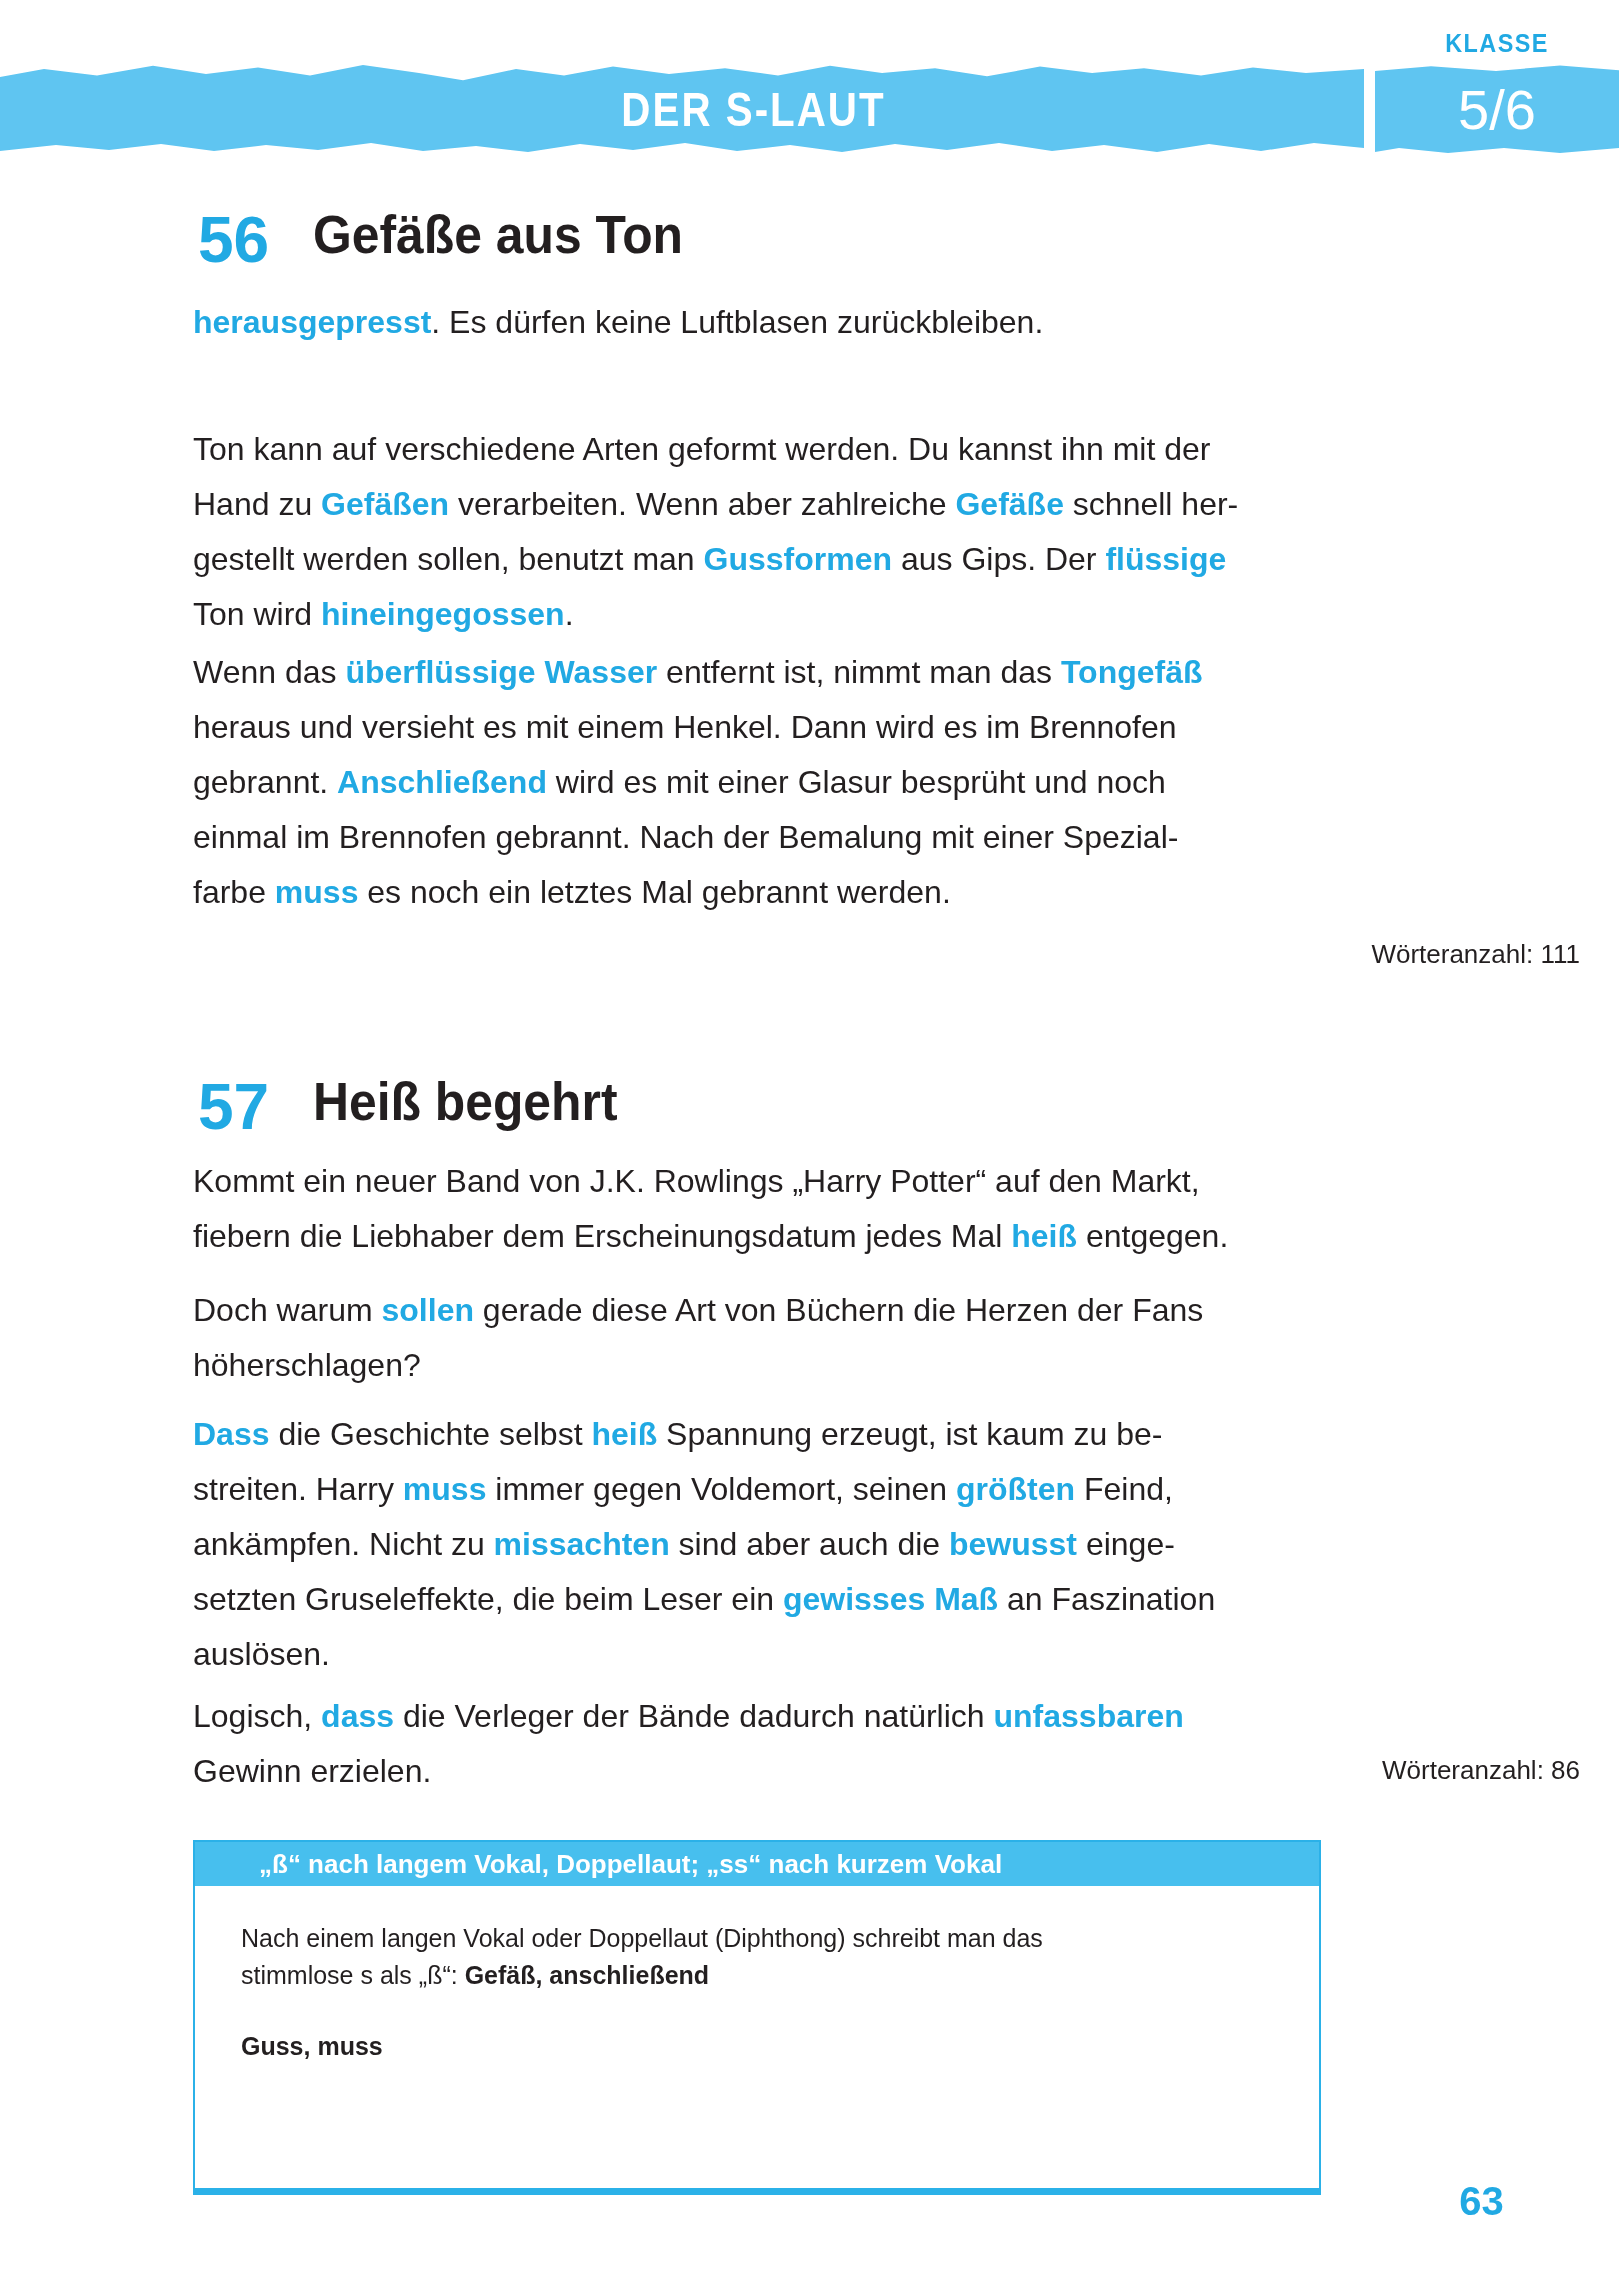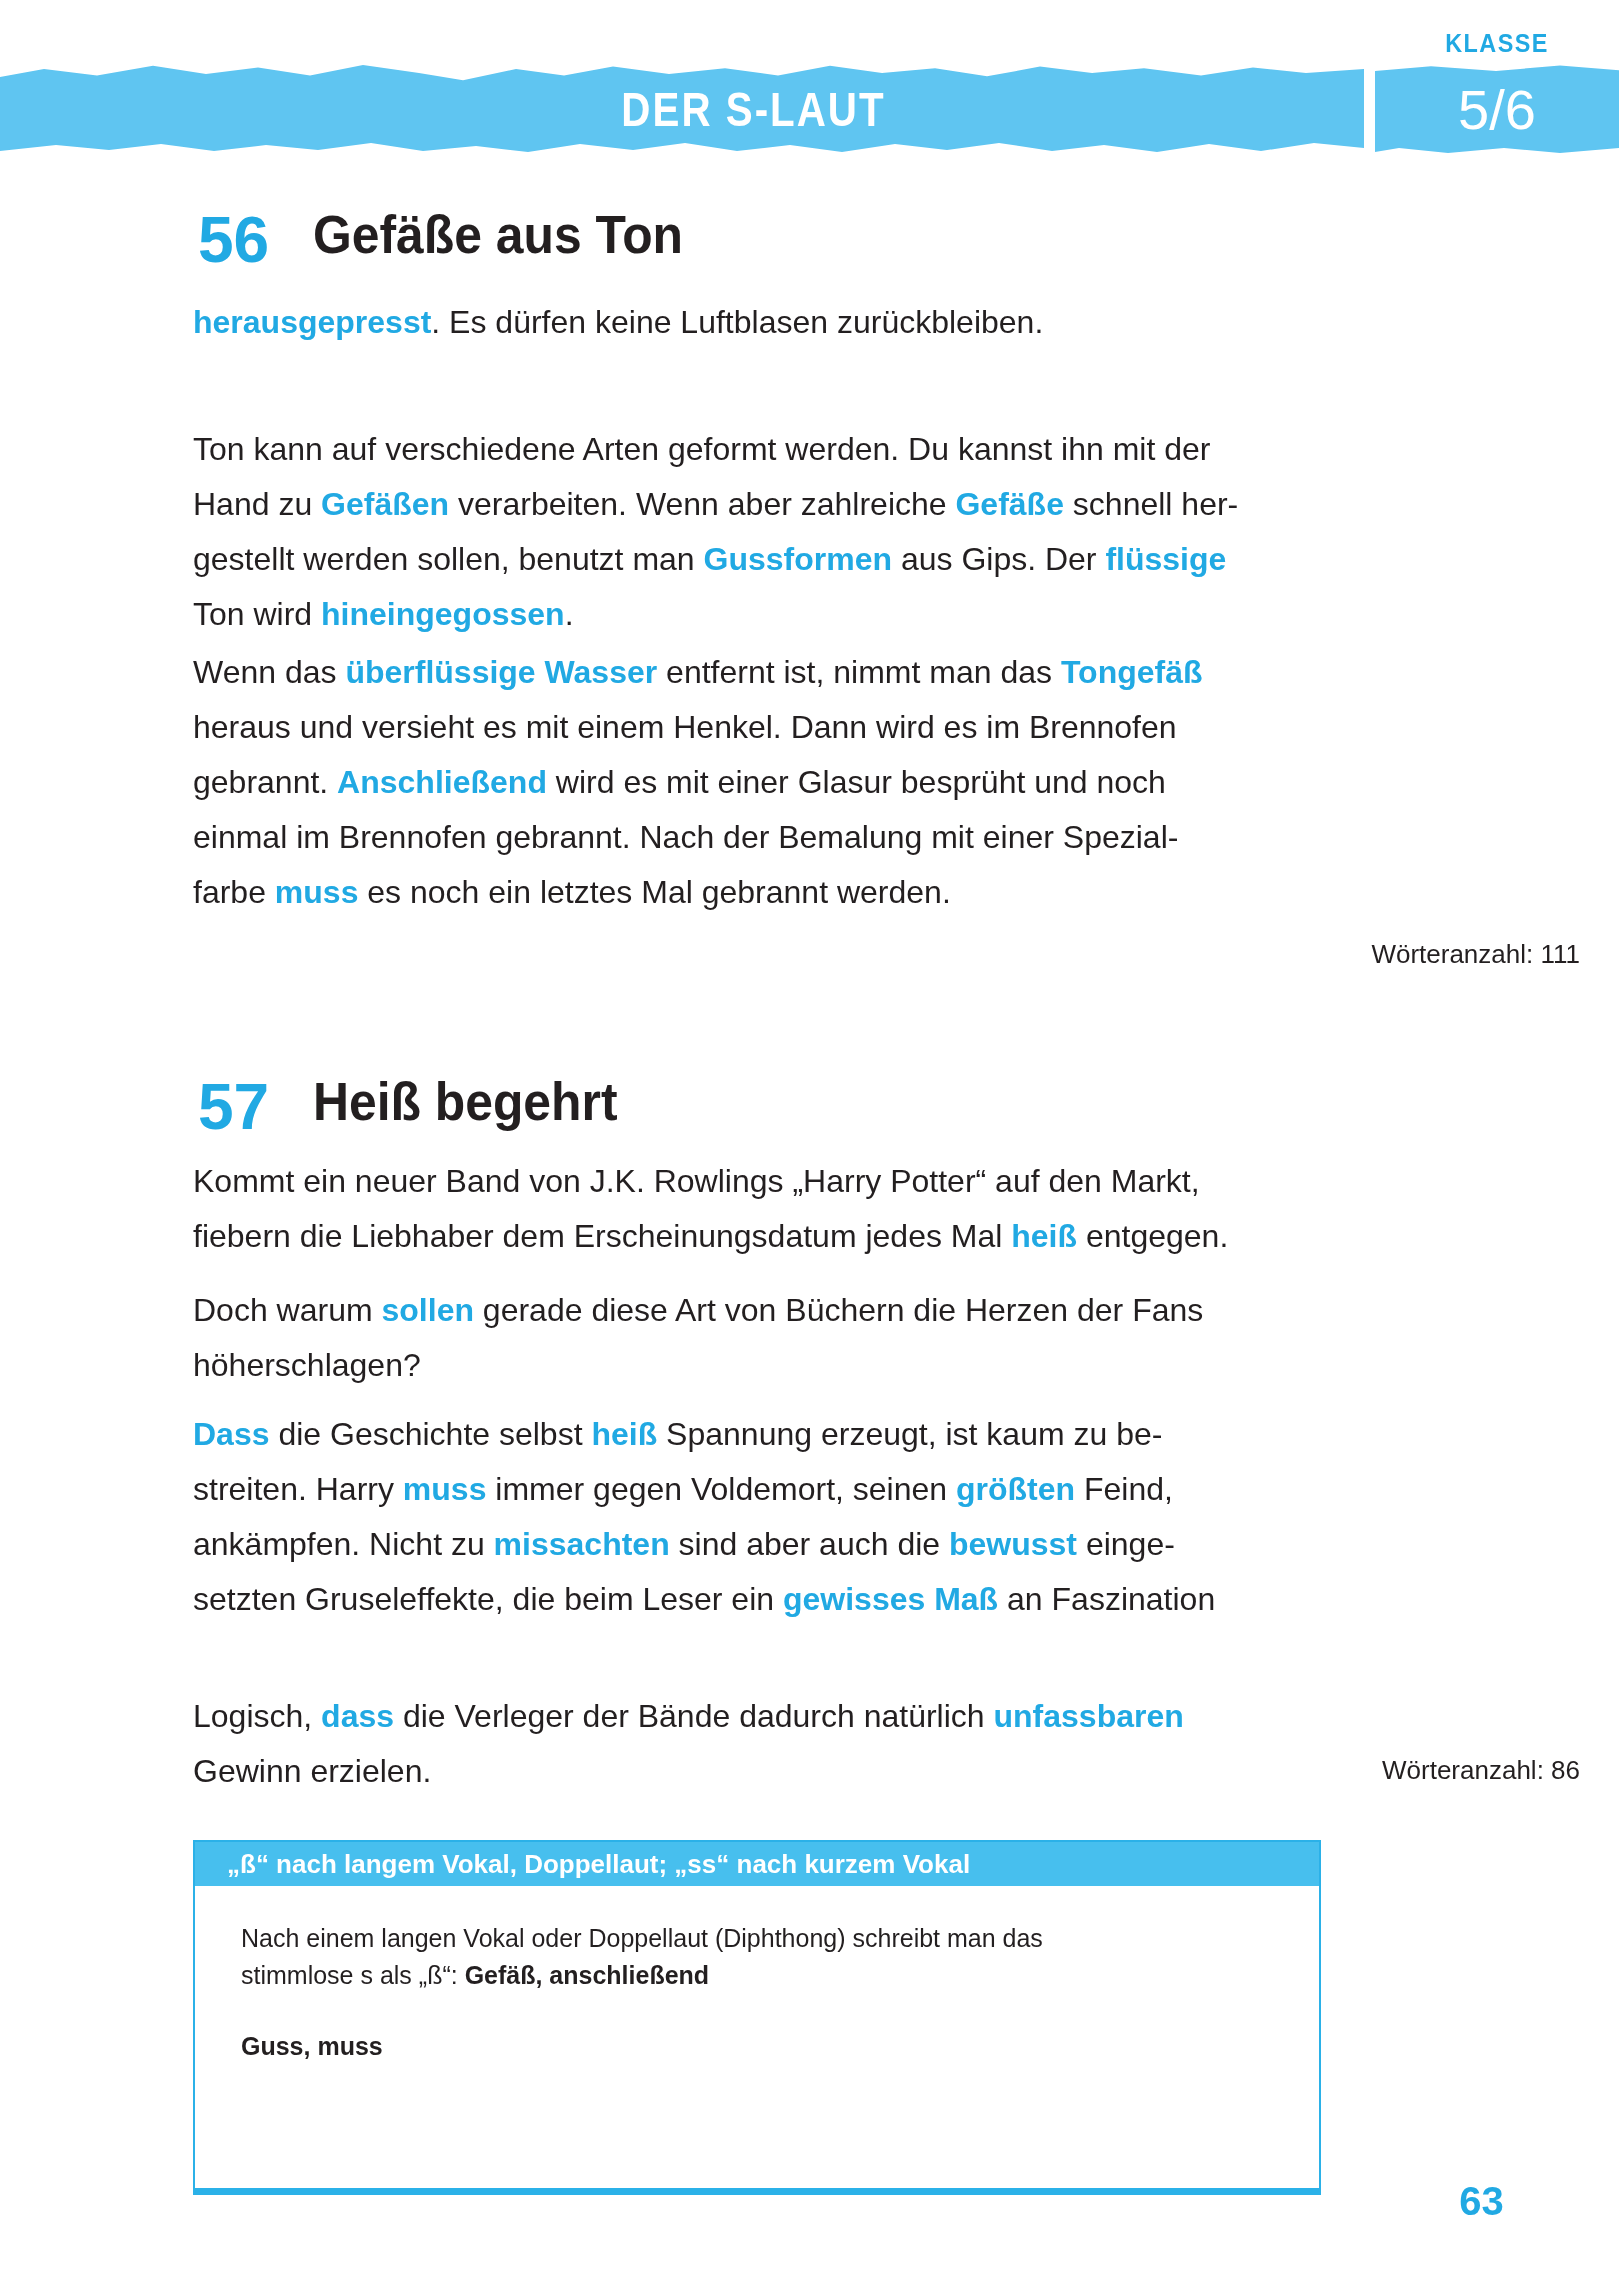--- a/index.html
+++ b/index.html
@@ -44,21 +44,21 @@
   .hl{color:var(--accent-blue);font-weight:bold;}
   .b{font-weight:bold;}
   .wordcount{position:absolute;right:39px;font-size:26px;line-height:26px;color:var(--text-dark);white-space:nowrap;}
   
   .info-box{
     position:absolute;left:193px;top:1840px;width:1128px;height:355px;box-sizing:border-box;
     background:#ffffff;border:2.4px solid var(--border-blue);border-bottom-width:7.3px;
   }
   .info-box-header{
     height:44px;line-height:44px;background:var(--bar-blue);color:#ffffff;
-    font-size:26px;font-weight:bold;padding-left:32px;white-space:nowrap;
+    font-size:26px;font-weight:bold;padding-left:64px;white-space:nowrap;
   }
   .box-para{position:absolute;left:46px;font-size:25px;line-height:37px;color:var(--text-dark);white-space:nowrap;}
   .box-para .line{height:37px;}
   
   .page-number{
     position:absolute;left:1443px;top:2180px;width:77px;text-align:center;
     color:var(--accent-blue);font-size:40px;font-weight:bold;line-height:42px;
   }
 </style>
 </head>
@@ -103,20 +103,21 @@
     </div>
   <div class="para" style="top:1283px;">
       <div class="line"><span>Doch warum </span><span class="hl">sollen</span><span> gerade diese Art von Büchern die Herzen der Fans</span></div>
       <div class="line"><span>höherschlagen?</span></div>
     </div>
   <div class="para" style="top:1407px;">
       <div class="line"><span class="hl">Dass</span><span> die Geschichte selbst </span><span class="hl">heiß</span><span> Spannung erzeugt, ist kaum zu be-</span></div>
       <div class="line"><span>streiten. Harry </span><span class="hl">muss</span><span> immer gegen Voldemort, seinen </span><span class="hl">größten</span><span> Feind,</span></div>
       <div class="line"><span>ankämpfen. Nicht zu </span><span class="hl">missachten</span><span> sind aber auch die </span><span class="hl">bewusst</span><span> einge-</span></div>
       <div class="line"><span>setzten Gruseleffekte, die beim Leser ein </span><span class="hl">gewisses Maß</span><span> an Faszination</span></div>
+      <div class="line"><span>auslösen.</span></div>
     </div>
   <div class="para" style="top:1689px;">
       <div class="line"><span>Logisch, </span><span class="hl">dass</span><span> die Verleger der Bände dadurch natürlich </span><span class="hl">unfassbaren</span></div>
       <div class="line"><span>Gewinn erzielen.</span></div>
     </div>
   <div class="wordcount" style="top:1757px;">Wörteranzahl: 86</div>
 
   <div class="info-box">
     <div class="info-box-header">„ß“ nach langem Vokal, Doppellaut; „ss“ nach kurzem Vokal</div>
     <div class="box-para" style="top:78px;">

